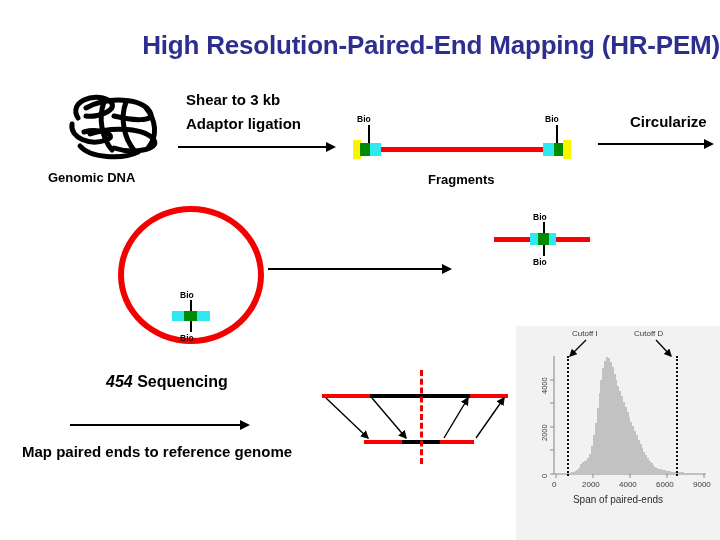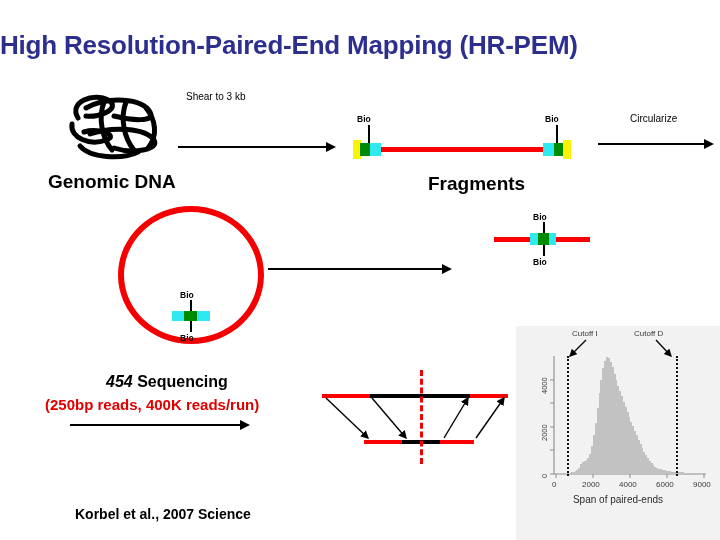--- a/index.html
+++ b/index.html
@@ -17,38 +17,38 @@
     position: absolute;
     left: 0; top: 0;
     width: 720px; height: 540px;
     background: #ffffff;
   }
   .abs { position: absolute; }
 
   
   #title {
     left: 0; top: 30px; width: 720px;
-    text-align: left;
+    text-align: right;
     font-size: 26px;
     font-weight: bold;
     color: #2d2f8f;
     letter-spacing: -0.2px;
     white-space: nowrap;
   }
 
   
   .lbl {
-    font-size: 19px;
+    font-size: 13px;
     font-weight: bold;
     white-space: nowrap;
     line-height: 1.25;
   }
   .lbl-step {
-    font-size: 10px;
-    font-weight: normal;
+    font-size: 15px;
+    font-weight: bold;
     white-space: nowrap;
   }
   .bio {
     font-size: 8.5px;
     font-weight: bold;
     white-space: nowrap;
   }
   .red-text { color: #e00000; }
 
   
@@ -141,20 +141,21 @@
         <path d="M20 58 C 30 70, 62 72, 78 64"></path>
         <path d="M44 14 C 38 30, 42 50, 52 62"></path>
         <path d="M66 14 C 60 30, 64 50, 74 62"></path>
         <path d="M86 20 C 96 32, 98 48, 88 60"></path>
       </g>
     </svg>
   </div>
   <div class="abs lbl" style="left:48px; top:170px;">Genomic DNA</div>
 
   <div class="abs lbl-step" style="left:186px; top:91px;">Shear to 3 kb</div>
+  <div class="abs lbl-step" style="left:186px; top:115px;">Adaptor ligation</div>
   <div class="abs arrow-line" style="left:178px; top:146px; width:150px;"></div>
   <div class="abs arrow-head" style="left:326px; top:142px;"></div>
 
   <div class="abs" style="left:353px; top:140px; width:8px; height:19px; background:#fbf400;"></div>
   <div class="abs" style="left:360px; top:143px; width:10px; height:13px; background:#008a00;"></div>
   <div class="abs" style="left:370px; top:143px; width:11px; height:13px; background:#2ee9f2;"></div>
   <div class="abs tick-line" style="left:368px; top:125px; height:18px;"></div>
   <div class="abs bio" style="left:357px; top:114px;">Bio</div>
 
   <div class="abs frag-red" style="left:381px; top:147px; width:162px;"></div>
@@ -187,23 +188,23 @@
   <div class="abs" style="left:530px; top:233px; width:26px; height:12px; background:#2ee9f2;"></div>
   <div class="abs" style="left:538px; top:233px; width:11px; height:12px; background:#008a00;"></div>
   <div class="abs tick-line" style="left:543px; top:222px; height:11px;"></div>
   <div class="abs bio" style="left:533px; top:212px;">Bio</div>
   <div class="abs tick-line" style="left:543px; top:245px; height:11px;"></div>
   <div class="abs bio" style="left:533px; top:257px;">Bio</div>
 
   <div class="abs" style="left:106px; top:372px;">
     <span class="lbl" style="font-size:16px; font-style:italic;">454</span><span class="lbl" style="font-size:16px;"> Sequencing</span>
   </div>
-  <div class="abs lbl red-text" style="left:45px; top:396px; font-size:15px;">(250bp reads, 400K reads/run)</div>
   <div class="abs arrow-line" style="left:70px; top:424px; width:172px;"></div>
   <div class="abs arrow-head" style="left:240px; top:420px;"></div>
+  <div class="abs lbl" style="left:22px; top:443px; font-size:15px;">Map paired ends to reference genome</div>
 
   <div class="abs" style="left:318px; top:368px; width:192px; height:98px;">
 
     <div class="seg-red" style="left:4px;   top:26px; width:48px;"></div>
     <div class="seg-black" style="left:52px;  top:26px; width:100px;"></div>
     <div class="seg-red" style="left:152px; top:26px; width:38px;"></div>
 
     <div class="seg-red" style="left:46px;  top:72px; width:40px;"></div>
     <div class="seg-black" style="left:84px;  top:72px; width:40px;"></div>
     <div class="seg-red" style="left:122px; top:72px; width:34px;"></div>
@@ -348,15 +349,14 @@
 
     <div class="abs hist-label" style="left:36px; top:154px;">0</div>
     <div class="abs hist-label" style="left:66px; top:154px;">2000</div>
     <div class="abs hist-label" style="left:103px; top:154px;">4000</div>
     <div class="abs hist-label" style="left:140px; top:154px;">6000</div>
     <div class="abs hist-label" style="left:177px; top:154px;">9000</div>
 
     <div class="abs hist-axis-cap" style="left:0; top:168px; width:204px; font-size:10px;">Span of paired-ends</div>
   </div>
 
-  <div class="abs lbl" style="left:75px; top:506px; font-size:14px;">Korbel et al., 2007 Science</div>
 
 </div>
 
 </body></html>

